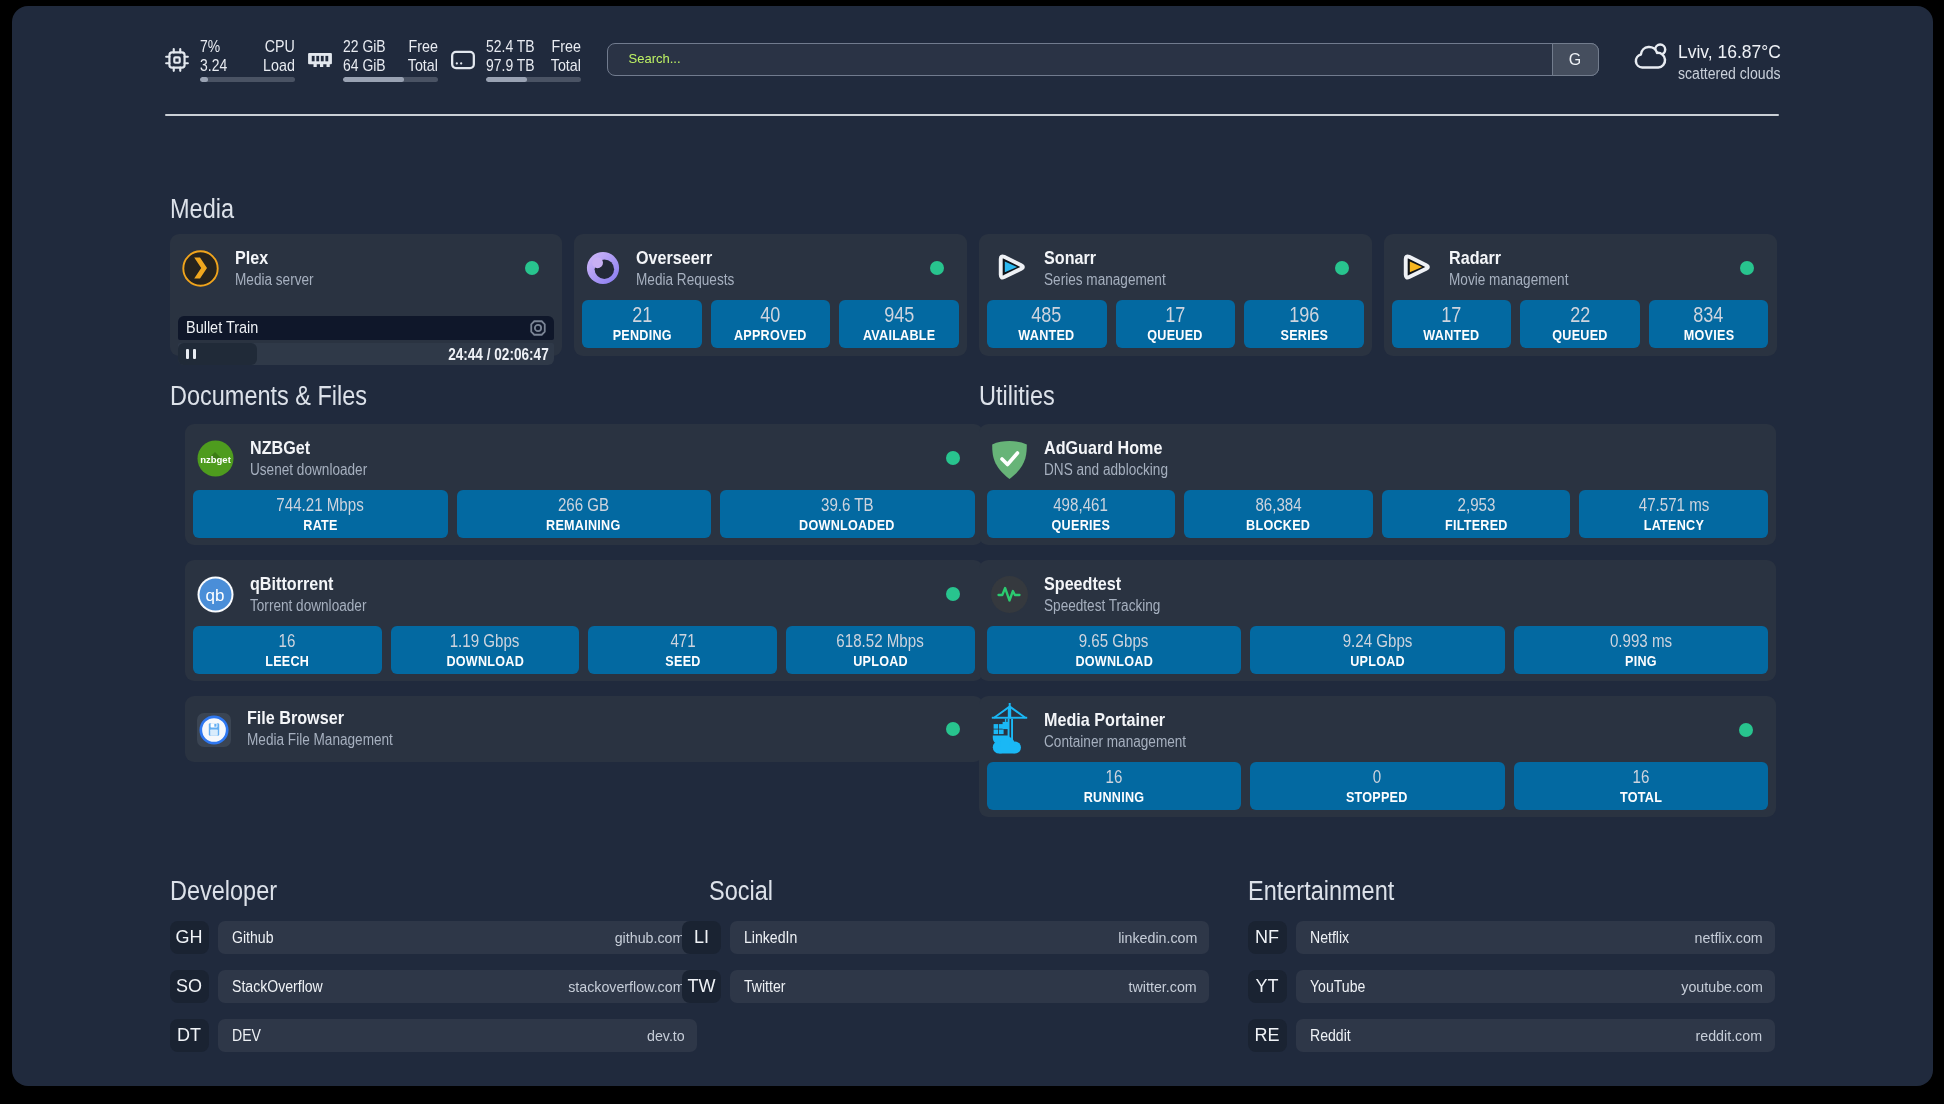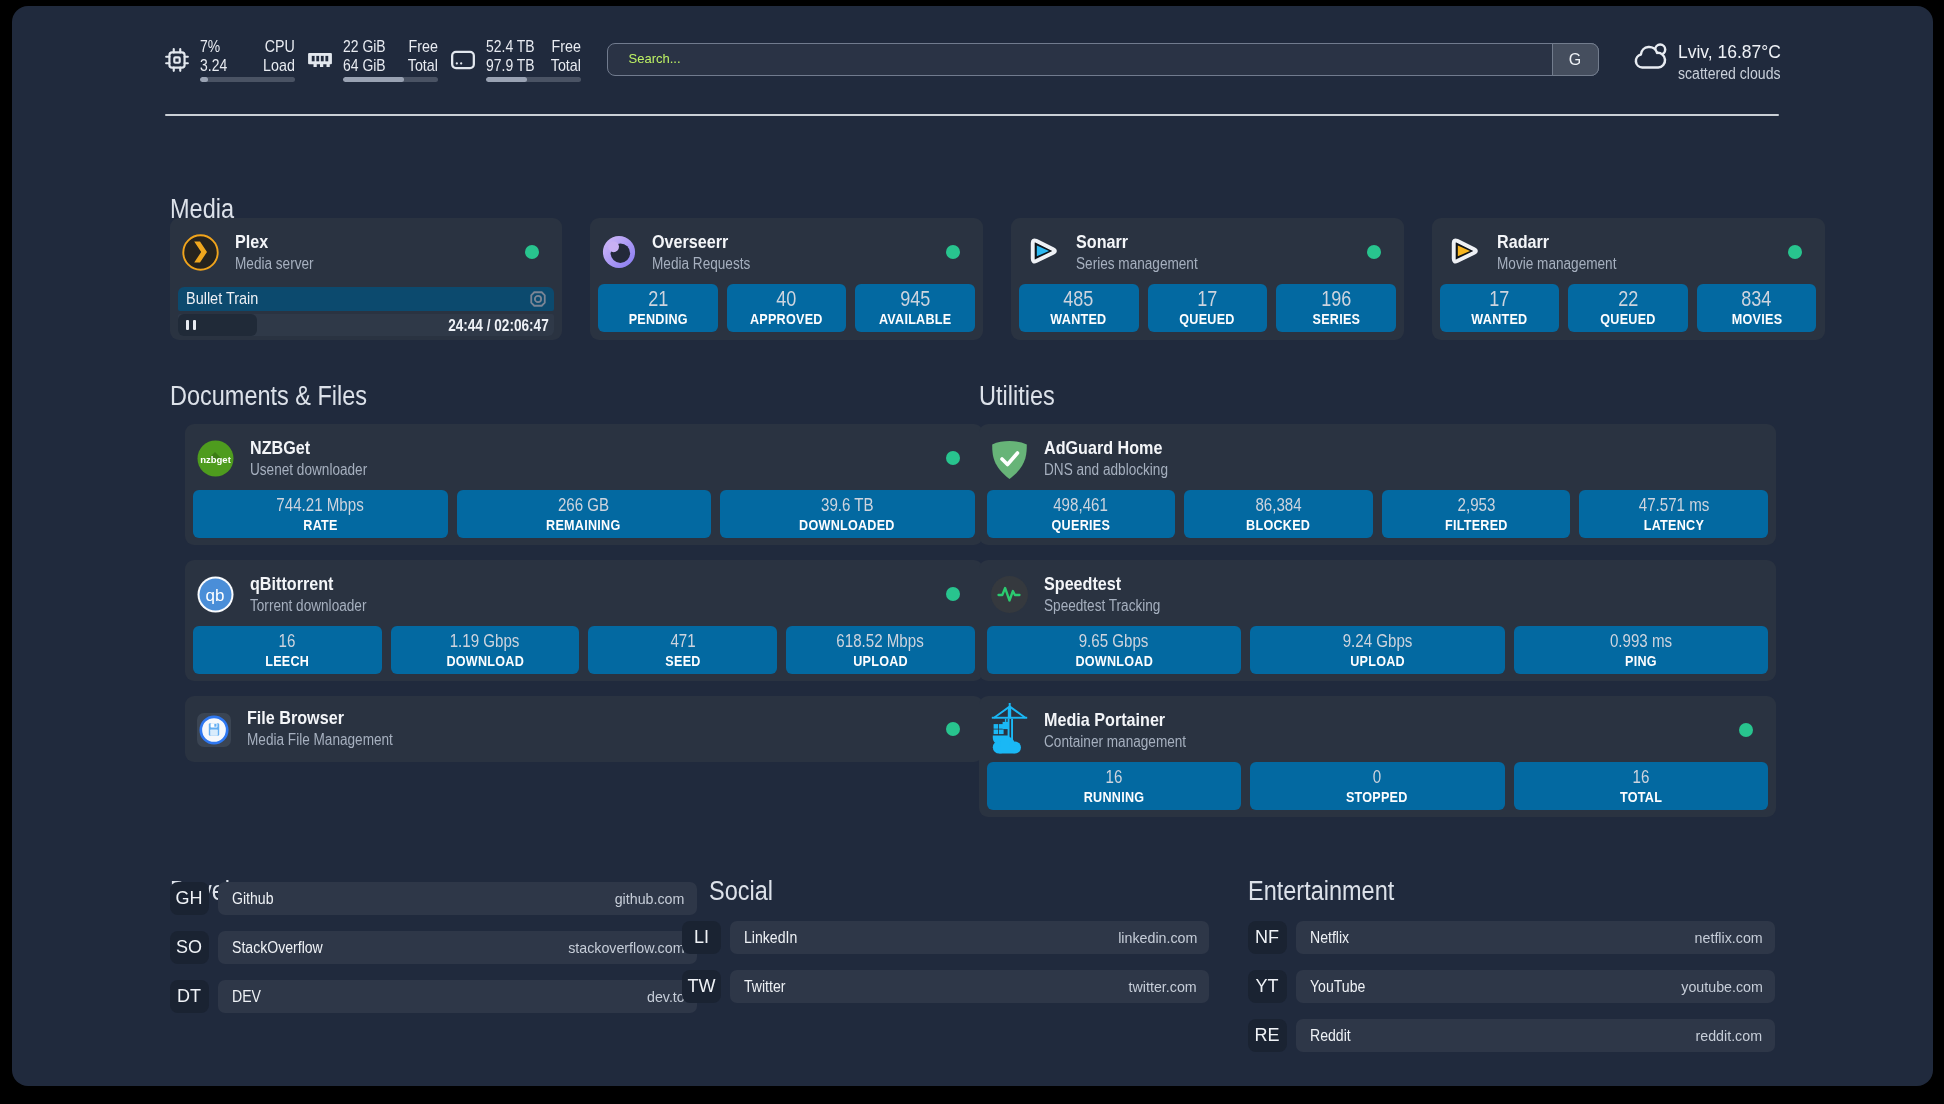--- a/index.html
+++ b/index.html
@@ -43,29 +43,29 @@
 .stat{flex:1;height:48px;background:#0369a1;border-radius:6px;text-align:center}
 .stat{padding-top:3px}
 .stat .v{font-size:22px;line-height:24px;color:#ced4de}
 .stat .v span{display:inline-block;transform:scaleX(.82)}
 .wide .stat .v{font-size:18px}
 .wide .stat .v span{transform:scaleX(.84)}
 .stat .l{font-size:15px;line-height:16px;font-weight:700;color:#fdfdfe;letter-spacing:.3px}
 .stat .l span{display:inline-block;transform:scaleX(.84)}
 
 
-#mediarow{position:absolute;left:157.5px;top:212px;display:flex;gap:28px}
+#mediarow{position:absolute;left:157.5px;top:228px;display:flex;gap:12px}
 #mediarow .card{width:392.75px;height:122px}
 
 
 .colL{position:absolute;left:173px;width:797.5px}
 .colR{position:absolute;left:966.5px;width:797.5px}
 
 
-.mrow1{margin-top:9px;height:24px;background:#0c4a6e;border-radius:6px 6px 2px 2px;display:flex;align-items:center;position:relative}
+.mrow1{margin-top:22px;height:24px;background:#0f172a;border-radius:6px 6px 2px 2px;display:flex;align-items:center;position:relative}
 .mrow1 .mtitle{font-size:17px;line-height:20px;color:#eef1f5;margin-left:8px;transform:scaleX(.85);transform-origin:0 50%}
 .mrow1 svg{position:absolute;right:7px;top:3px}
 .mrow2{margin-top:3px;height:22px;background:#2f3948;border-radius:2px 2px 6px 6px;position:relative}
 .mrow2 .fillp{position:absolute;left:0;top:0;height:22px;width:79px;background:#202a38;border-radius:6px}
 .mrow2 .pausei{position:absolute;left:8px;top:6px;width:11px;height:10px}
 .pausei i{position:absolute;top:0;width:3.2px;height:10px;background:#e8ecf2;border-radius:1px}
 .pausei i.b2{left:7px}
 .mrow2 .mtime{position:absolute;right:6px;top:2px;font-size:17px;font-weight:700;color:#eef1f6;transform:scaleX(.8);transform-origin:100% 50%}
 
 
@@ -463,21 +463,21 @@
             <div class="l"><span>TOTAL</span></div>
           </div>
       </div>
     </div>
   </div>
 
   <div class="h2" style="left:157.5px;top:869px">Developer</div>
   <div class="h2" style="left:696.5px;top:869px">Social</div>
   <div class="h2" style="left:1235.5px;top:869px">Entertainment</div>
 
-  <div class="bmcol" style="left:157.5px;top:876px">
+  <div class="bmcol" style="left:157.5px;top:915px">
     <div class="bmrow">
         <span class="bmabbr">GH</span>
         <span class="bmmain">
           <span class="bmname">Github</span>
           <span class="bmurl">github.com</span>
         </span>
       </div>
     <div class="bmrow">
         <span class="bmabbr">SO</span>
         <span class="bmmain">

